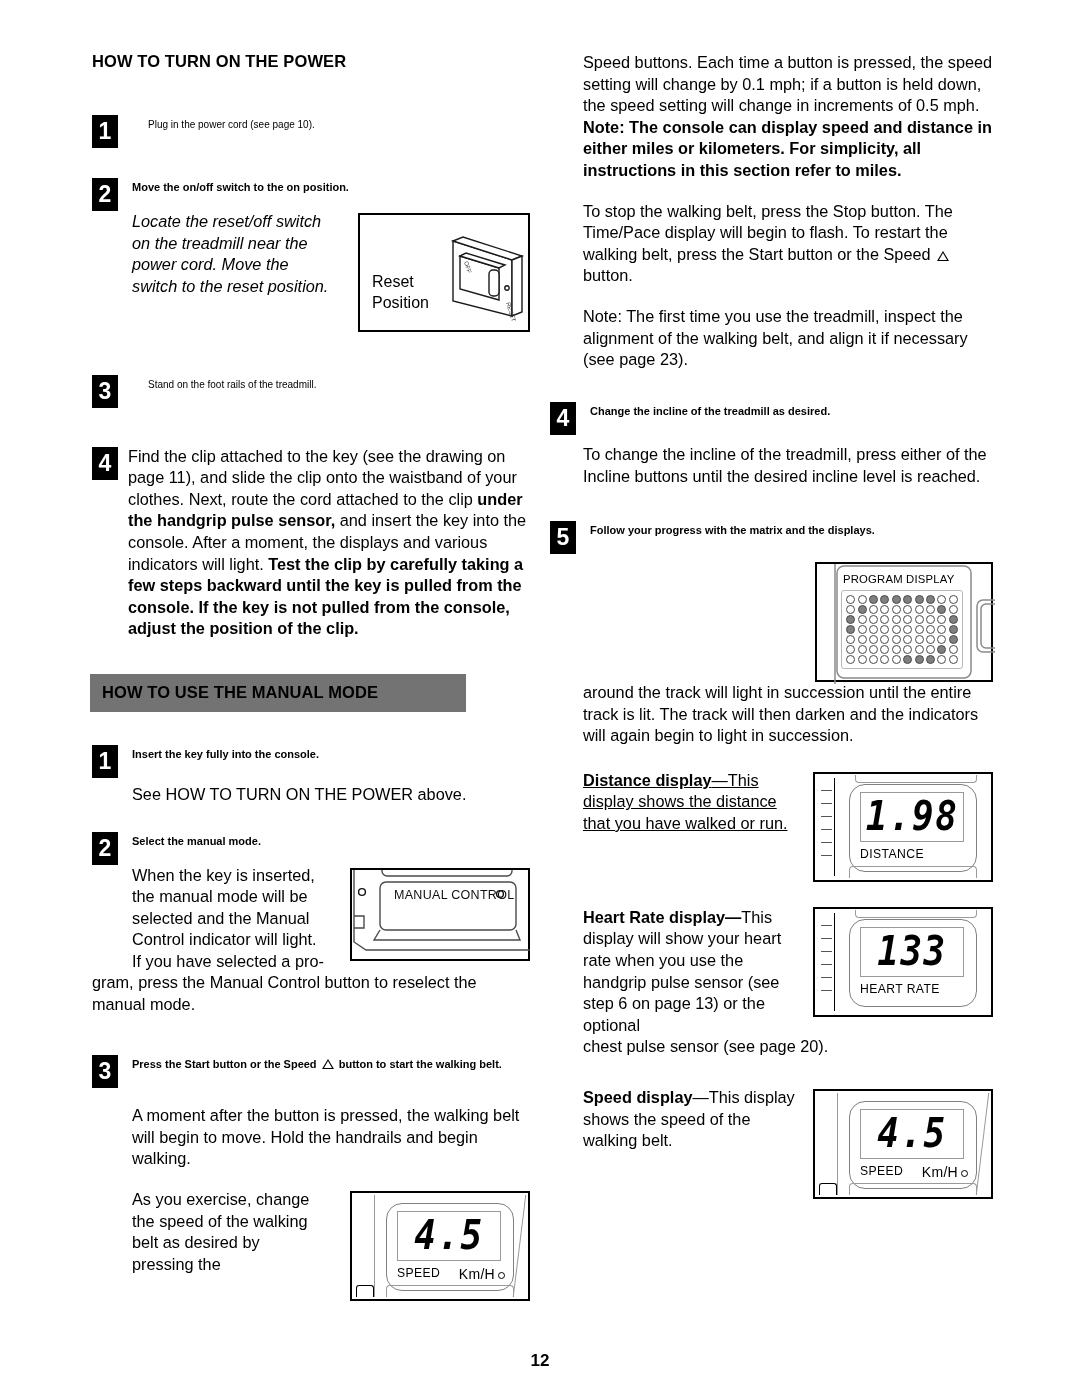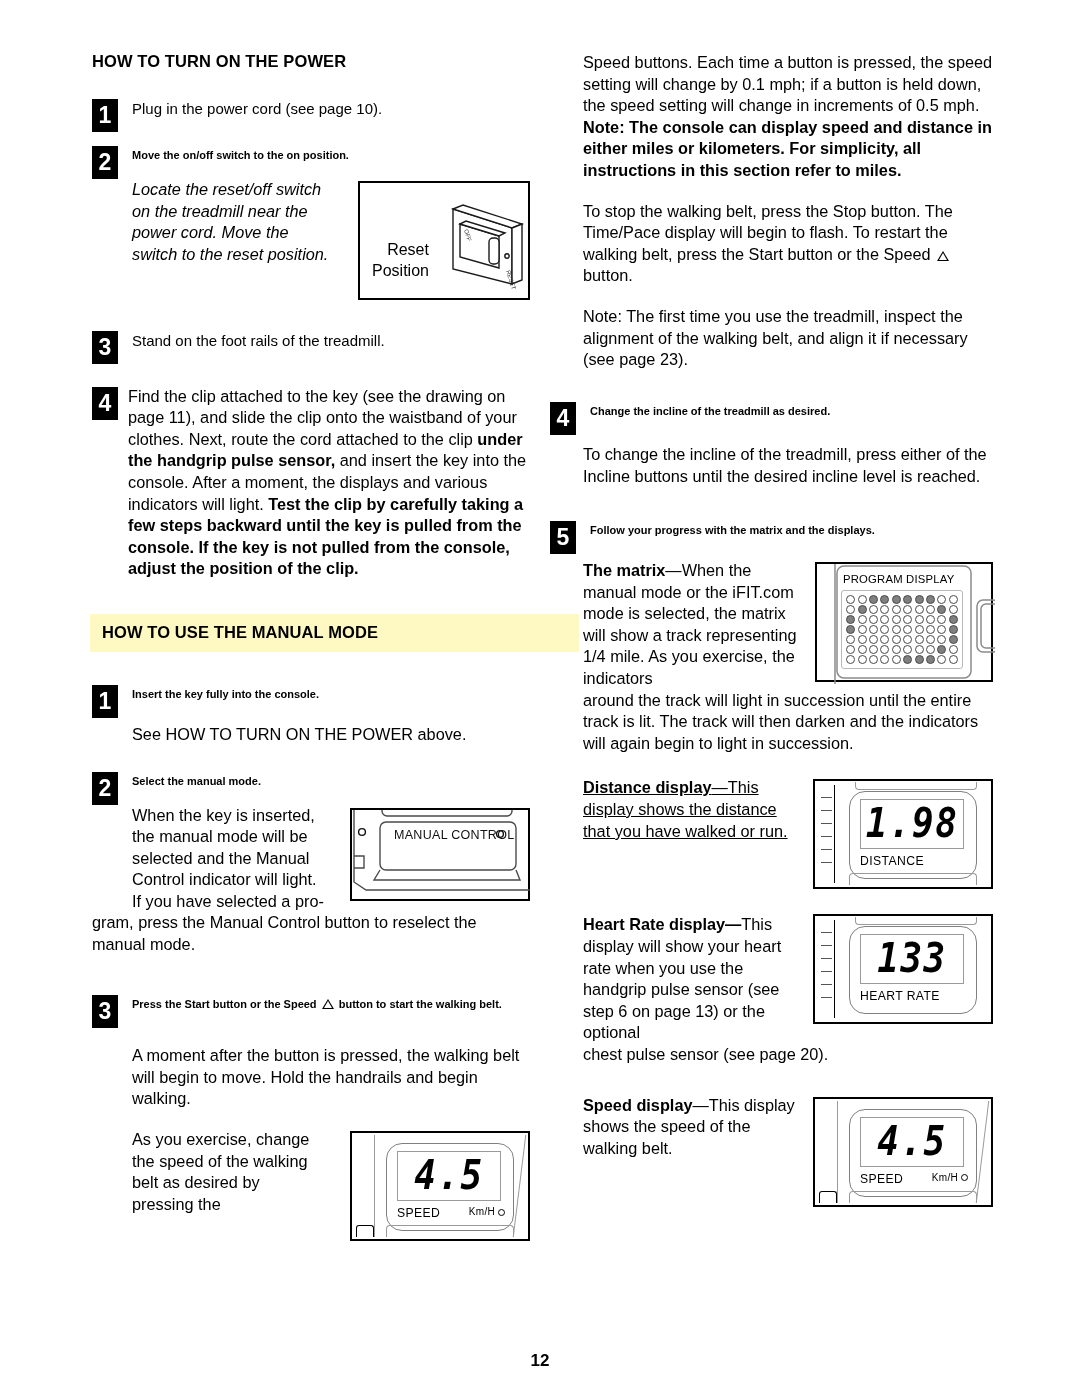--- a/index.html
+++ b/index.html
@@ -29,24 +29,24 @@
   .col-right { left: 583px; width: 410px; }
 
   
   .sec-head {
     font-size: 16.5px;
     font-weight: bold;
     letter-spacing: 0.1px;
     line-height: 1.2;
   }
   .sec-head.banner {
-    background: #fef9c3;
+    background: #737373;
     padding: 9px 10px 9px 12px;
     margin: 0 0 0 -2px;
-    width: 489px;
+    width: 376px;
   }
   p.body {
     font-size: 16.3px;
     line-height: 21.6px;
     margin: 0;
     text-align: left;
   }
   p.body + p.body { margin-top: 19px; }
   .b { font-weight: bold; }
 
@@ -70,35 +70,35 @@
     text-align: center;
     font-family: "Liberation Sans", sans-serif;
   }
   .step .heading {
     font-size: 11px;
     line-height: 21.6px;
     font-weight: bold;
     margin: 0;
   }
   .step .plain {
-    font-size: 15px;
+    font-size: 10px;
     line-height: 21.6px;
     font-weight: normal;
-    margin: 0;
+    margin: 16px;
   }
   .indent { padding-left: 40px; }
 
   .gap-s  { height: 12px; }
   .gap-m  { height: 19px; }
   .gap-l  { height: 26px; }
   .gap-xl { height: 34px; }
 
   
   .figwrap { position: relative; }
-  .figwrap .fig { float: right; text-align: right; }
+  .figwrap .fig { float: right; }
 
   
   .fig-box {
     border: 2px solid #000;
     background: #fff;
     position: relative;
   }
 
   
   .fig-reset { width: 172px; height: 119px; }
@@ -173,21 +173,21 @@
   }
   .disp-cap {
     position: absolute;
     left: 10px; top: 62px;
     font-size: 12.2px;
     letter-spacing: 0.4px;
   }
   .disp-cap2 {
     position: absolute;
     right: 8px; top: 62px;
-    font-size: 10px;
+    font-size: 14px;
     letter-spacing: 0.3px;
   }
   .tick-col {
     position: absolute;
     left: 4px; top: 4px;
     width: 16px; bottom: 4px;
     border-right: 1.6px solid #000;
   }
   .tick-col i {
     display: block;
@@ -513,21 +513,20 @@
           </div>
         <svg width="178" height="120" viewBox="0 0 178 120" style="position:absolute;left:0;top:0;pointer-events:none;">
           <g fill="none" stroke="#8a8a8a" stroke-width="1.5">
             <path d="M18 -4 L18 120"></path>
             <rect x="20" y="2" width="134" height="112" rx="7"></rect>
             <rect x="160" y="36" width="22" height="52" rx="6"></rect>
             <rect x="164" y="40" width="20" height="44" rx="5"></rect>
           </g>
         </svg>
       </div>
-      <p class="body" style="width:218px;"><span class="b">The matrix</span><span>—When the manual mode or the iFIT.com mode is selected, the matrix will show a track representing 1/4 mile. As you exercise, the indicators</span></p>
       <div class="clear"></div>
       <p class="body" style="margin-top:0;">around the track will light in succession until the entire track is lit. The track will then darken and the indicators will again begin to light in succession.</p>
     </div>
 
     <div class="gap-m"></div>
 
     <div class="figwrap" style="margin-top:4px;">
       <div class="fig fig-box fig-disp" style="margin-left:18px; margin-top:2px;">
         <div class="tick-col">
           <i></i>

